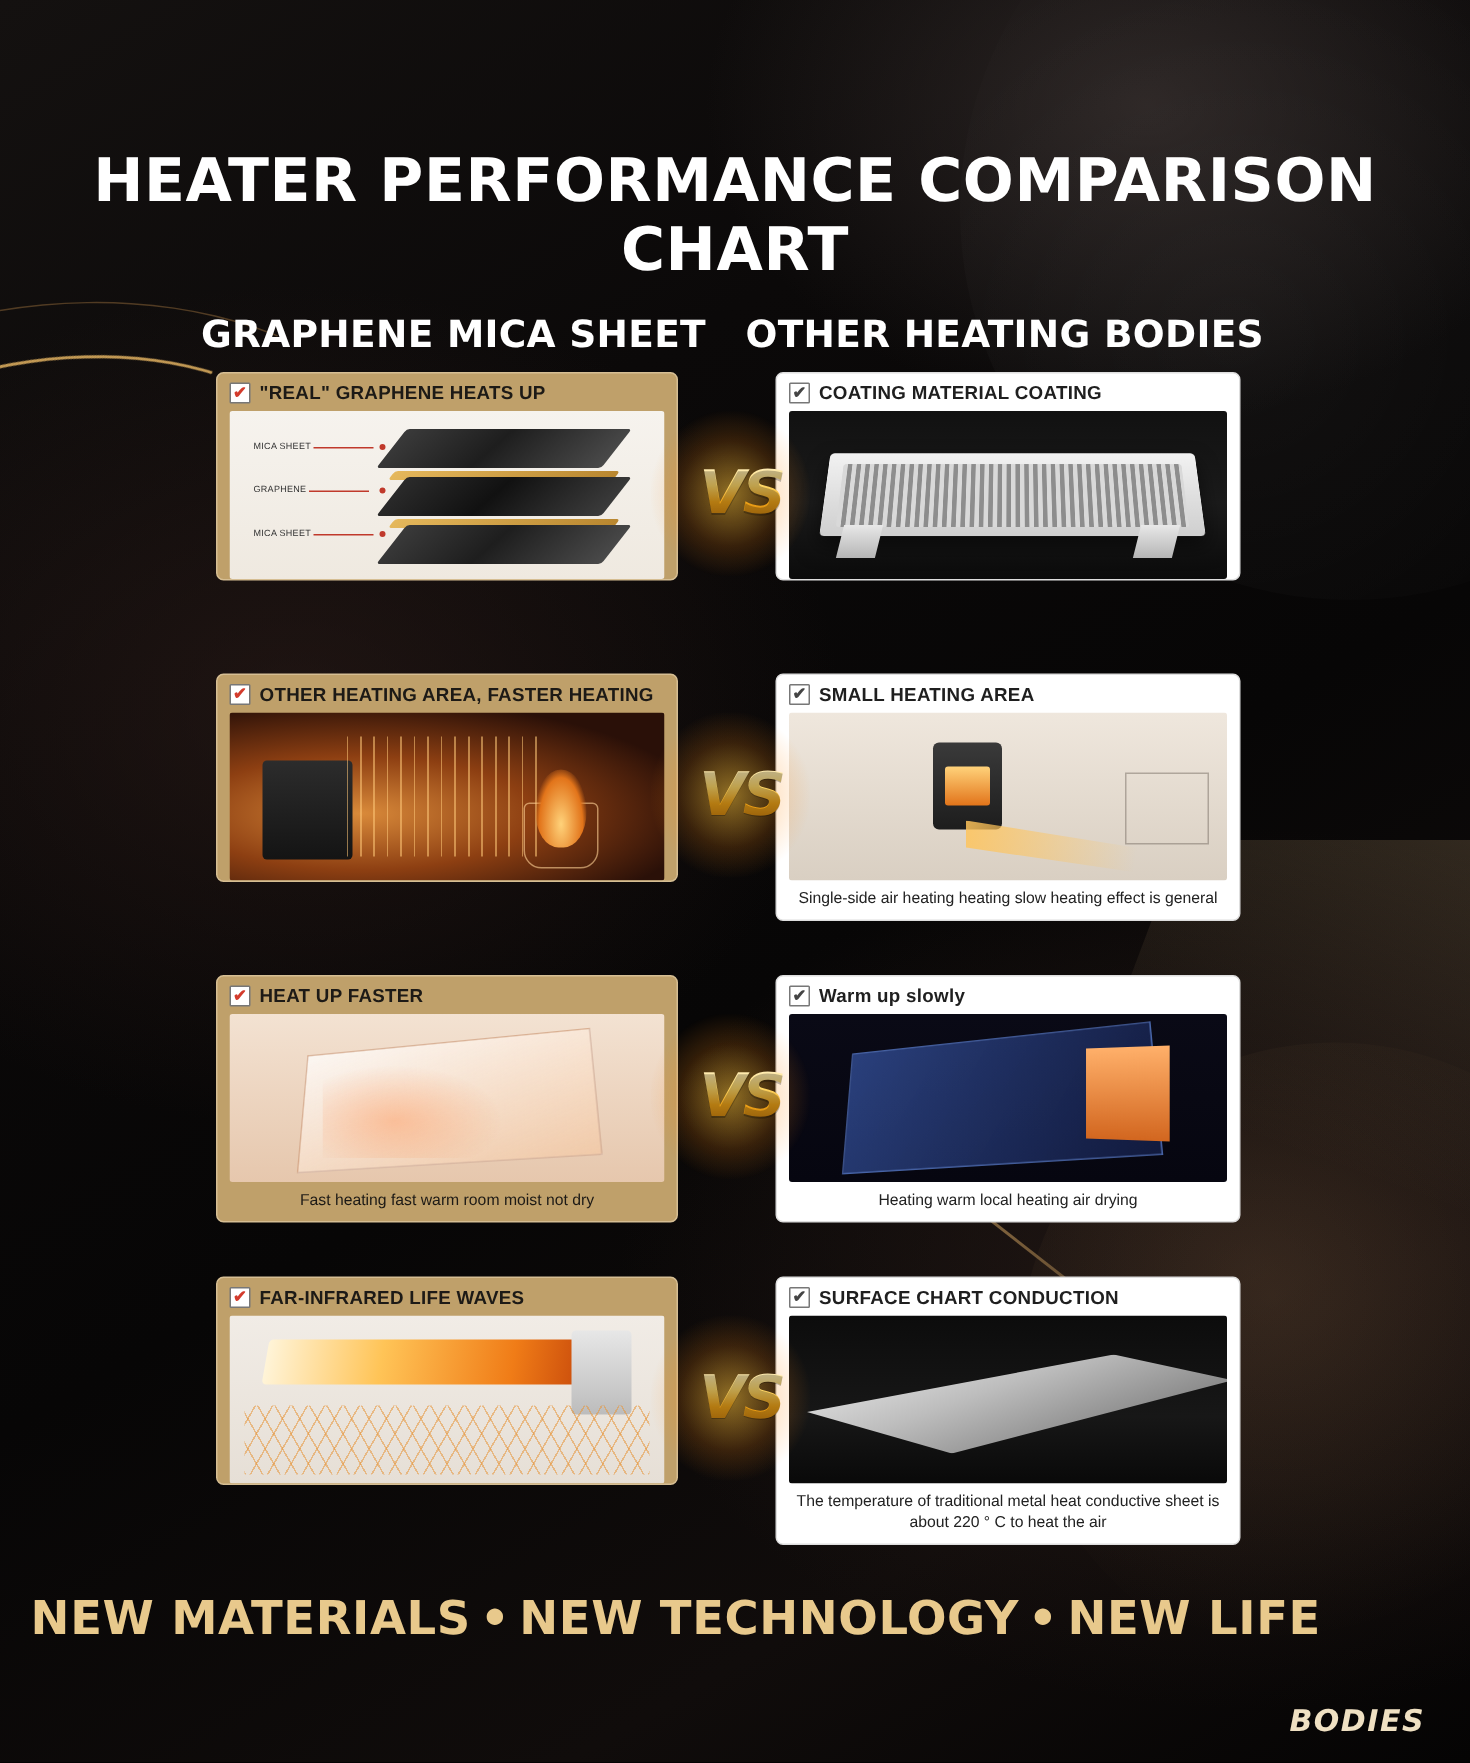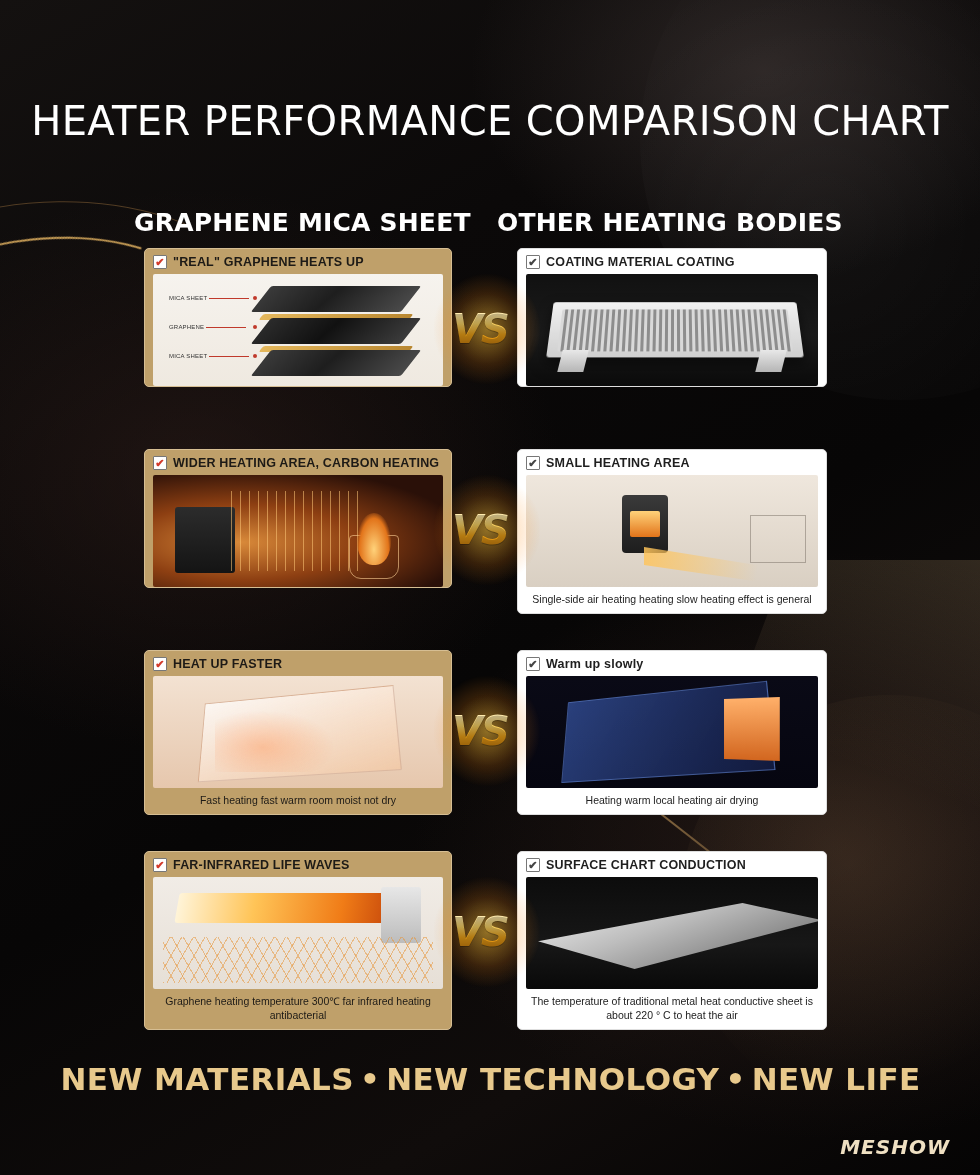--- a/index.html
+++ b/index.html
@@ -76,21 +76,21 @@
   }
 
   .main-title {
     position: absolute;
     top: 98px;
     left: 0;
     width: 980px;
     text-align: center;
     color: #fff;
     font-size: 40px;
-    font-weight: normal;
+    font-weight: bold;
     letter-spacing: 0.4px;
     font-family: "DejaVu Sans", sans-serif;
   }
 
   .col-head {
     position: absolute;
     color: #fff;
     font-size: 25px;
     font-weight: bold;
     font-family: "DejaVu Sans", sans-serif;
@@ -169,21 +169,21 @@
   .card.left .caption { color: #1d1a16; }
   .card.right .caption { color: #222; }
 
   
   .vs {
     position: absolute;
     left: 452px;
     top: 36px;
     width: 70px;
     height: 90px;
-    text-align: left;
+    text-align: right;
     z-index: 5;
     pointer-events: none;
   }
   .vs .glow {
     position: absolute;
     left: -18px; top: -10px;
     width: 106px; height: 110px;
     background: radial-gradient(ellipse at center, rgba(255,196,60,0.55), rgba(255,140,20,0.18) 45%, rgba(0,0,0,0) 72%);
   }
   .vs .txt {
@@ -425,21 +425,20 @@
   .footer {
     position: absolute;
     left: 0; bottom: 78px;
     width: 901px;
     text-align: center;
     font-family: "DejaVu Sans", sans-serif;
     font-weight: bold;
     font-size: 31px;
     color: #e8c98c;
     letter-spacing: 0.4px;
-    padding-left: 40px;
   }
   .footer .sep { color: #e8c98c; padding: 0 6px; }
   .brand {
     position: absolute;
     right: 30px; bottom: 16px;
     color: #efe0c2;
     font-style: italic;
     font-weight: bold;
     font-size: 20px;
     letter-spacing: 1px;
@@ -507,21 +506,21 @@
             <div class="leg rgt"></div>
           </div>
         </div>
       </div>
     </div>
 
     <div class="row">
       <div class="card left">
         <div class="card-head">
           <span class="tick">✔</span>
-          <span>WIDER HEATING AREA, CARBON HEATING</span>
+          <span>OTHER HEATING AREA, FASTER HEATING</span>
         </div>
         <div class="thumb">
           <div class="art-wide">
             <div class="heater-blk"></div>
             <div class="waves"></div>
             <div class="vase"></div>
             <div class="flame"></div>
           </div>
         </div>
       </div>
@@ -589,21 +588,20 @@
           <span class="tick">✔</span>
           <span>FAR-INFRARED LIFE WAVES</span>
         </div>
         <div class="thumb">
           <div class="art-ir">
             <div class="ir-bar"></div>
             <div class="ir-unit"></div>
             <div class="ir-mesh"></div>
           </div>
         </div>
-        <div class="caption">Graphene heating temperature 300℃ far infrared heating antibacterial</div>
       </div>
 
       <div class="vs">
         <div class="glow"></div>
         <span class="txt">VS</span>
       </div>
 
       <div class="card right">
         <div class="card-head">
           <span class="tick">✔</span>
@@ -617,14 +615,14 @@
         <div class="caption">The temperature of traditional metal heat conductive sheet is about 220 ° C to heat the air</div>
       </div>
     </div>
 
   </div>
 
   <div class="footer">
     <span>NEW MATERIALS</span><span class="sep">•</span><span>NEW TECHNOLOGY</span><span class="sep">•</span><span>NEW LIFE</span>
   </div>
 
-  <div class="brand">MESHOW</div>
+  <div class="brand">BODIES</div>
 </div>
 
 </body></html>

